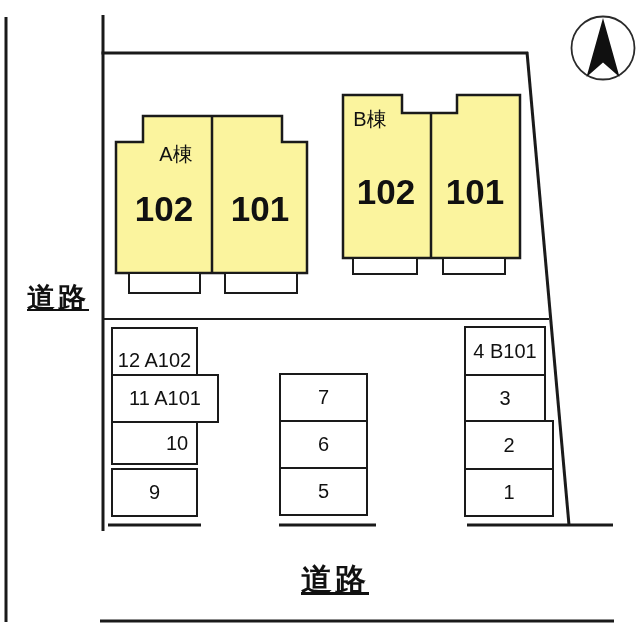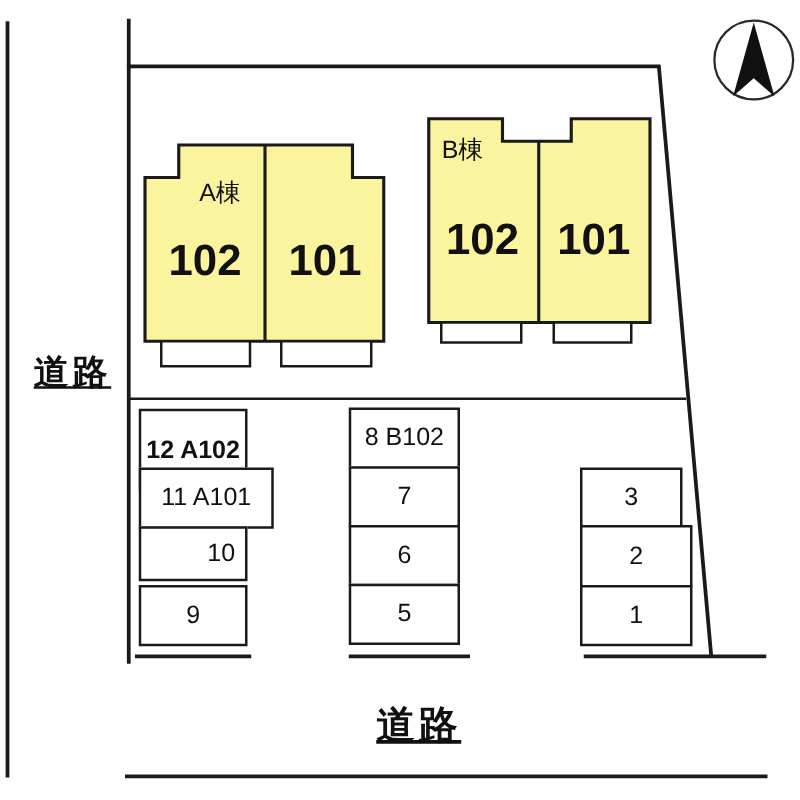--- a/index.html
+++ b/index.html
@@ -58,27 +58,27 @@
   <div class="lbl road-lbl" style="left:283px;top:561px;width:104px;height:38px;font-size:31px;">道路</div>
 
   <div class="lbl bldg-name" style="left:145px;top:140px;width:62px;height:28px;">A棟</div>
   <div class="lbl unit-num" style="left:124px;top:191px;width:80px;height:36px;">102</div>
   <div class="lbl unit-num" style="left:220px;top:191px;width:80px;height:36px;">101</div>
 
   <div class="lbl bldg-name" style="left:339px;top:105px;width:62px;height:28px;">B棟</div>
   <div class="lbl unit-num" style="left:346px;top:174px;width:80px;height:36px;">102</div>
   <div class="lbl unit-num" style="left:435px;top:174px;width:80px;height:36px;">101</div>
 
-  <div class="cell" style="left:111px;top:327px;width:87px;height:66px;font-weight:bold;">12 A102</div>
+  <div class="cell" style="left:111px;top:327px;width:87px;height:66px;">12 A102</div>
   <div class="cell" style="left:111px;top:374px;width:108px;height:49px;">11 A101</div>
   <div class="cell" style="left:111px;top:421px;width:87px;height:44px;padding-left:45px;">10</div>
   <div class="cell" style="left:111px;top:468px;width:87px;height:49px;">9</div>
 
-  <div class="cell" style="left:279px;top:326px;width:89px;height:49px;">8 B102</div>
   <div class="cell" style="left:279px;top:373px;width:89px;height:49px;">7</div>
   <div class="cell" style="left:279px;top:420px;width:89px;height:49px;">6</div>
   <div class="cell" style="left:279px;top:467px;width:89px;height:49px;">5</div>
 
+  <div class="cell" style="left:464px;top:326px;width:82px;height:50px;">4 B101</div>
   <div class="cell" style="left:464px;top:374px;width:82px;height:48px;">3</div>
   <div class="cell" style="left:464px;top:420px;width:90px;height:50px;">2</div>
   <div class="cell" style="left:464px;top:468px;width:90px;height:49px;">1</div>
 
 </div>
 
 </body></html>

